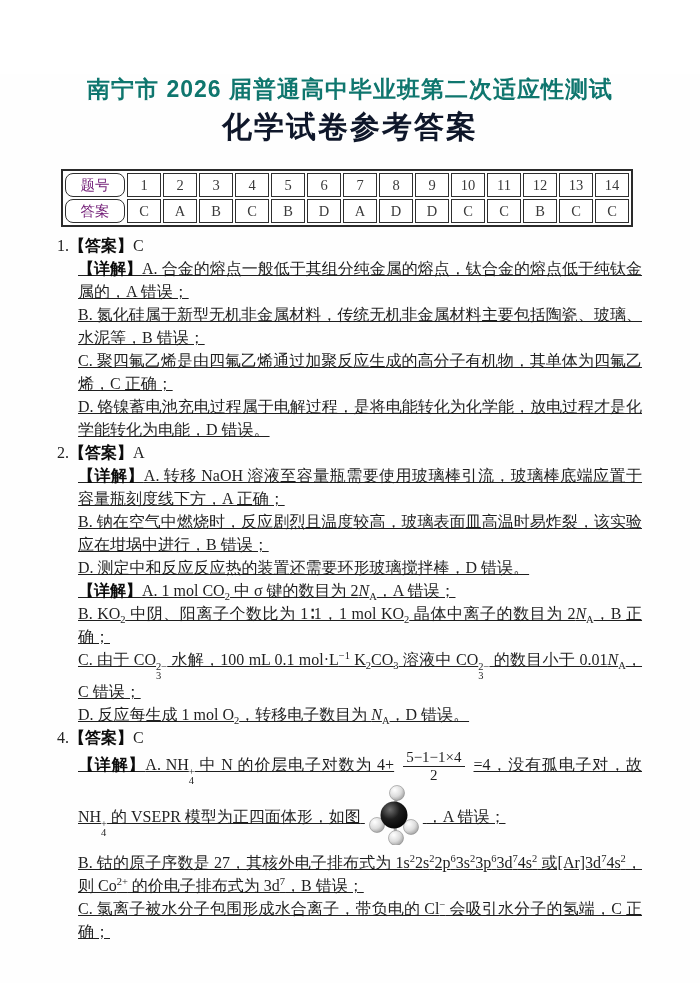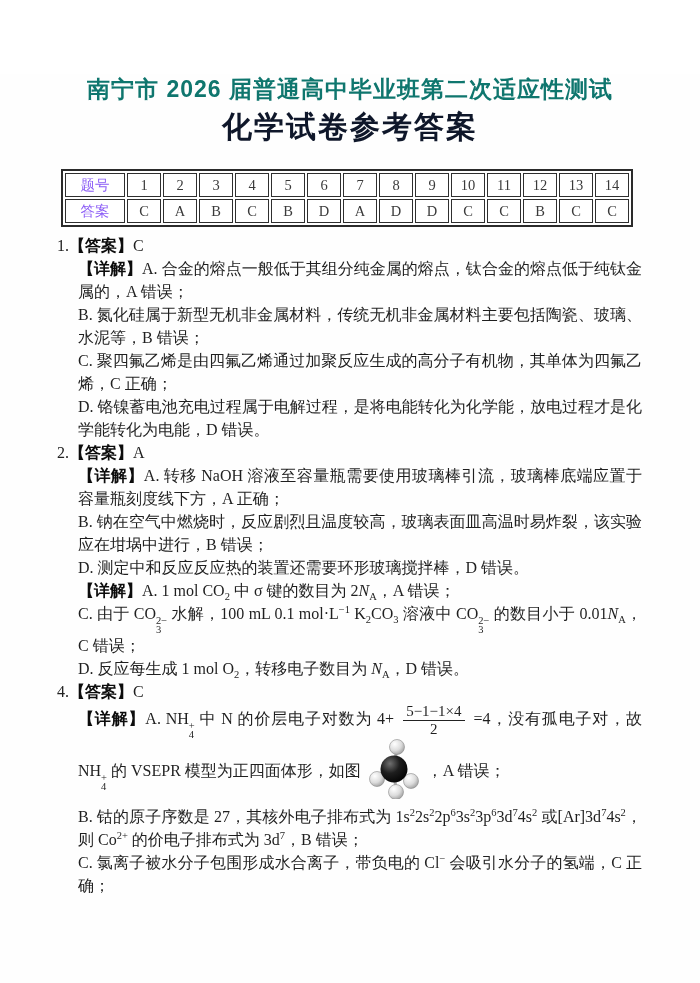--- a/index.html
+++ b/index.html
@@ -30,32 +30,32 @@
     border:2px solid #2b2b2b;
     margin:24px 0 0 61px;
     background:#fff;
   }
   table.anskey td{
     border:1px solid #2f2f2f;
     text-align:center;vertical-align:middle;
     font-size:14.5px;color:#3a3a3a;
     height:20px;padding:1px 0;
   }
-  table.anskey td.lblcell{width:58px;color:#8b5cf6;}
+  table.anskey td.lblcell{width:58px;color:#701a75;border-radius:8px;}
   table.anskey td.valcell{width:32px;}
   .sections{
     margin:7px 58px 0 57px;
     width:585px;
     font-size:16px;line-height:23px;
     text-align:justify;
   }
   .ansline{margin:0;}
   .ansline .num{color:#222;}
   .hd{font-weight:bold;color:#0c0c0c;}
-  .para{margin:0 0 0 21px;}
+  .para{margin:0 0 0 21px;text-decoration:underline;}
   sup.sp{font-size:10.5px;line-height:0;vertical-align:super;}
   sub.sb{font-size:10.5px;line-height:0;vertical-align:sub;}
   i.var{font-family:"Liberation Serif","DejaVu Serif",serif;}
   .ss{
     display:inline-flex;flex-direction:column;align-items:flex-start;
     vertical-align:-5px;font-size:10.5px;line-height:9px;
   }
   .frac{
     display:inline-flex;flex-direction:column;align-items:center;
     vertical-align:middle;font-size:15px;line-height:17px;margin:0 9px;
@@ -130,20 +130,21 @@
     <div class="paras">
           <div class="para"><b class="hd">【详解】</b><span>A. 转移 NaOH 溶液至容量瓶需要使用玻璃棒引流，玻璃棒底端应置于容量瓶刻度线下方，A 正确；</span></div>
           <div class="para"><span>B. 钠在空气中燃烧时，反应剧烈且温度较高，玻璃表面皿高温时易炸裂，该实验应在坩埚中进行，B 错误；</span></div>
           <div class="para"><span>D. 测定中和反应反应热的装置还需要环形玻璃搅拌棒，D 错误。</span></div>
         </div>
   </div>
 
   <div class="section">
     <div class="paras">
           <div class="para"><b class="hd">【详解】</b><span>A. 1 mol CO</span><sub class="sb">2</sub><span> 中 σ 键的数目为 2</span><i class="var">N</i><sub class="sb">A</sub><span>，A 错误；</span></div>
+          <div class="para"><span>B. KO</span><sub class="sb">2</sub><span> 中阴、阳离子个数比为 1∶1，1 mol KO</span><sub class="sb">2</sub><span> 晶体中离子的数目为 2</span><i class="var">N</i><sub class="sb">A</sub><span>，B 正确；</span></div>
           <div class="para"><span>C. 由于 CO</span><span class="ss">
               <span>2−</span>
               <span>3</span>
             </span><span> 水解，100 mL 0.1 mol·L</span><sup class="sp">−1</sup><span> K</span><sub class="sb">2</sub><span>CO</span><sub class="sb">3</sub><span> 溶液中 CO</span><span class="ss">
               <span>2−</span>
               <span>3</span>
             </span><span> 的数目小于 0.01</span><i class="var">N</i><sub class="sb">A</sub><span>，C 错误；</span></div>
           <div class="para"><span>D. 反应每生成 1 mol O</span><sub class="sb">2</sub><span>，转移电子数目为 </span><i class="var">N</i><sub class="sb">A</sub><span>，D 错误。</span></div>
         </div>
   </div>

